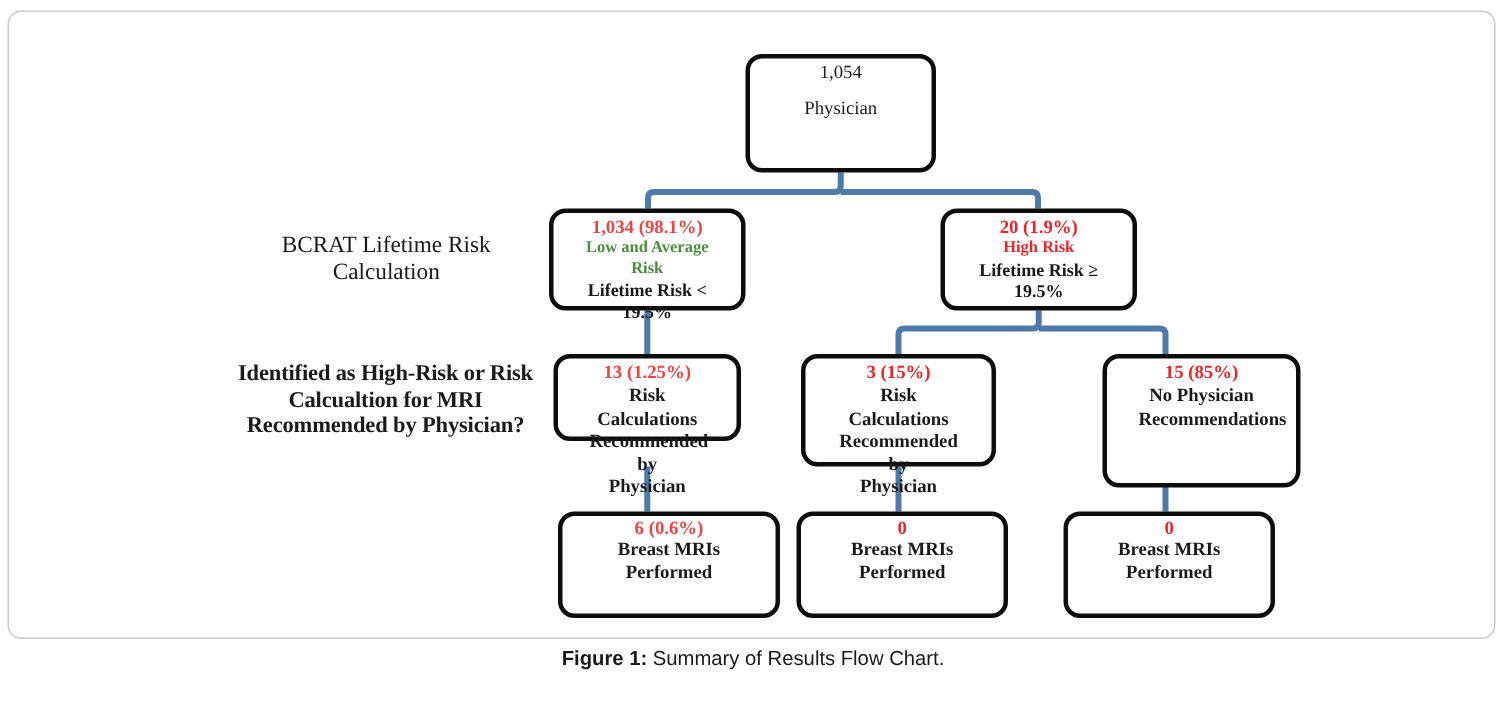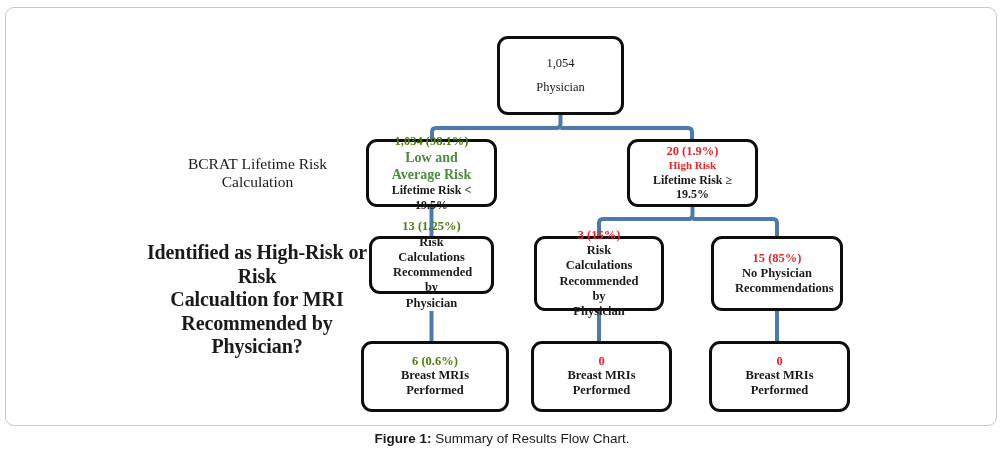--- a/index.html
+++ b/index.html
@@ -46,71 +46,70 @@
   
   .stage-label {
     position: absolute;
     text-align: center;
     color: #1a1a1a;
     font-family: "Liberation Serif", serif;
     line-height: 1.18;
     white-space: pre-line;
   }
   .stage-label.regular { font-weight: normal; font-size: 15.5px; }
-  .stage-label.bold    { font-weight: bold;   font-size: 20px; letter-spacing: -0.1px; }
+  .stage-label.bold    { font-weight: bold;   font-size: 15px; letter-spacing: -0.1px; }
 
   #stage-label-imaging      { left: 150px; top: 66px;  width: 215px; }
   #stage-label-bcrat        { left: 150px; top: 155px; width: 215px; }
   #stage-label-identified   { left: 146px; top: 241px; width: 222px; }
   #stage-label-received-mri { left: 150px; top: 366px; width: 215px; }
 
   
   .flow-box {
     position: absolute;
     box-sizing: border-box;
     background: #ffffff;
     border: 3.5px solid #0d0d0d;
     border-radius: 11px;
     display: flex;
     flex-direction: column;
     align-items: center;
-    justify-content: center;
     text-align: center;
     padding: 2px 21px;
     font-family: "Liberation Serif", serif;
   }
   .flow-box .line {
     display: block;
     width: 100%;
     line-height: 1.22;
   }
   .line.count        { font-weight: bold; font-size: 12.5px; }
-  .line.count.green  { color: #4d7c0f; }
+  .line.count.green  { color: #ef4444; }
   .line.count.red    { color: #e8262a; }
-  .line.label-green  { color: #4c8c40; font-weight: bold; font-size: 14px; }
+  .line.label-green  { color: #4c8c40; font-weight: bold; font-size: 11px; }
   .line.label-red    { color: #e8262a; font-weight: bold; font-size: 11px; }
   .line.label-black  { color: #1a1a1a; font-weight: bold; font-size: 12.5px; }
   .line.sub-black    { color: #1a1a1a; font-weight: bold; font-size: 12px; }
 
   
   #box-mammograms { left: 497px; top: 36px; width: 127px; height: 79px; }
   #box-mammograms .line { font-weight: normal; font-size: 12.5px; color: #1a1a1a; }
   #box-mammograms .line.spacer { height: 9px; }
 
   
   #box-low-avg-risk { left: 366px; top: 139px; width: 131px; height: 68px; }
   #box-high-risk    { left: 627px; top: 139px; width: 131px; height: 68px; }
 
   
   #box-risk-calc-low  { left: 369px; top: 236px; width: 125px; height: 58px; }
   #box-risk-calc-high { left: 534px; top: 236px; width: 130px; height: 75px; }
-  #box-no-physician   { left: 711px; top: 236px; width: 132px; height: 75px; border-radius: 11px; }
-
-  
-  #box-mri-performed-1 { left: 361px; top: 341px; width: 148px; height: 71px; }
+  #box-no-physician   { left: 735px; top: 236px; width: 132px; height: 89px; border-radius: 11px; }
+
+  
+  #box-mri-performed-1 { left: 372px; top: 341px; width: 148px; height: 71px; }
   #box-mri-performed-2 { left: 531px; top: 341px; width: 141px; height: 71px; }
   #box-mri-performed-3 { left: 709px; top: 341px; width: 141px; height: 71px; }
 
   #box-mri-performed-1 .line.count,
   #box-mri-performed-2 .line.count,
   #box-mri-performed-3 .line.count { line-height: 1.05; }
 
   
   #figure-caption {
     position: absolute;

